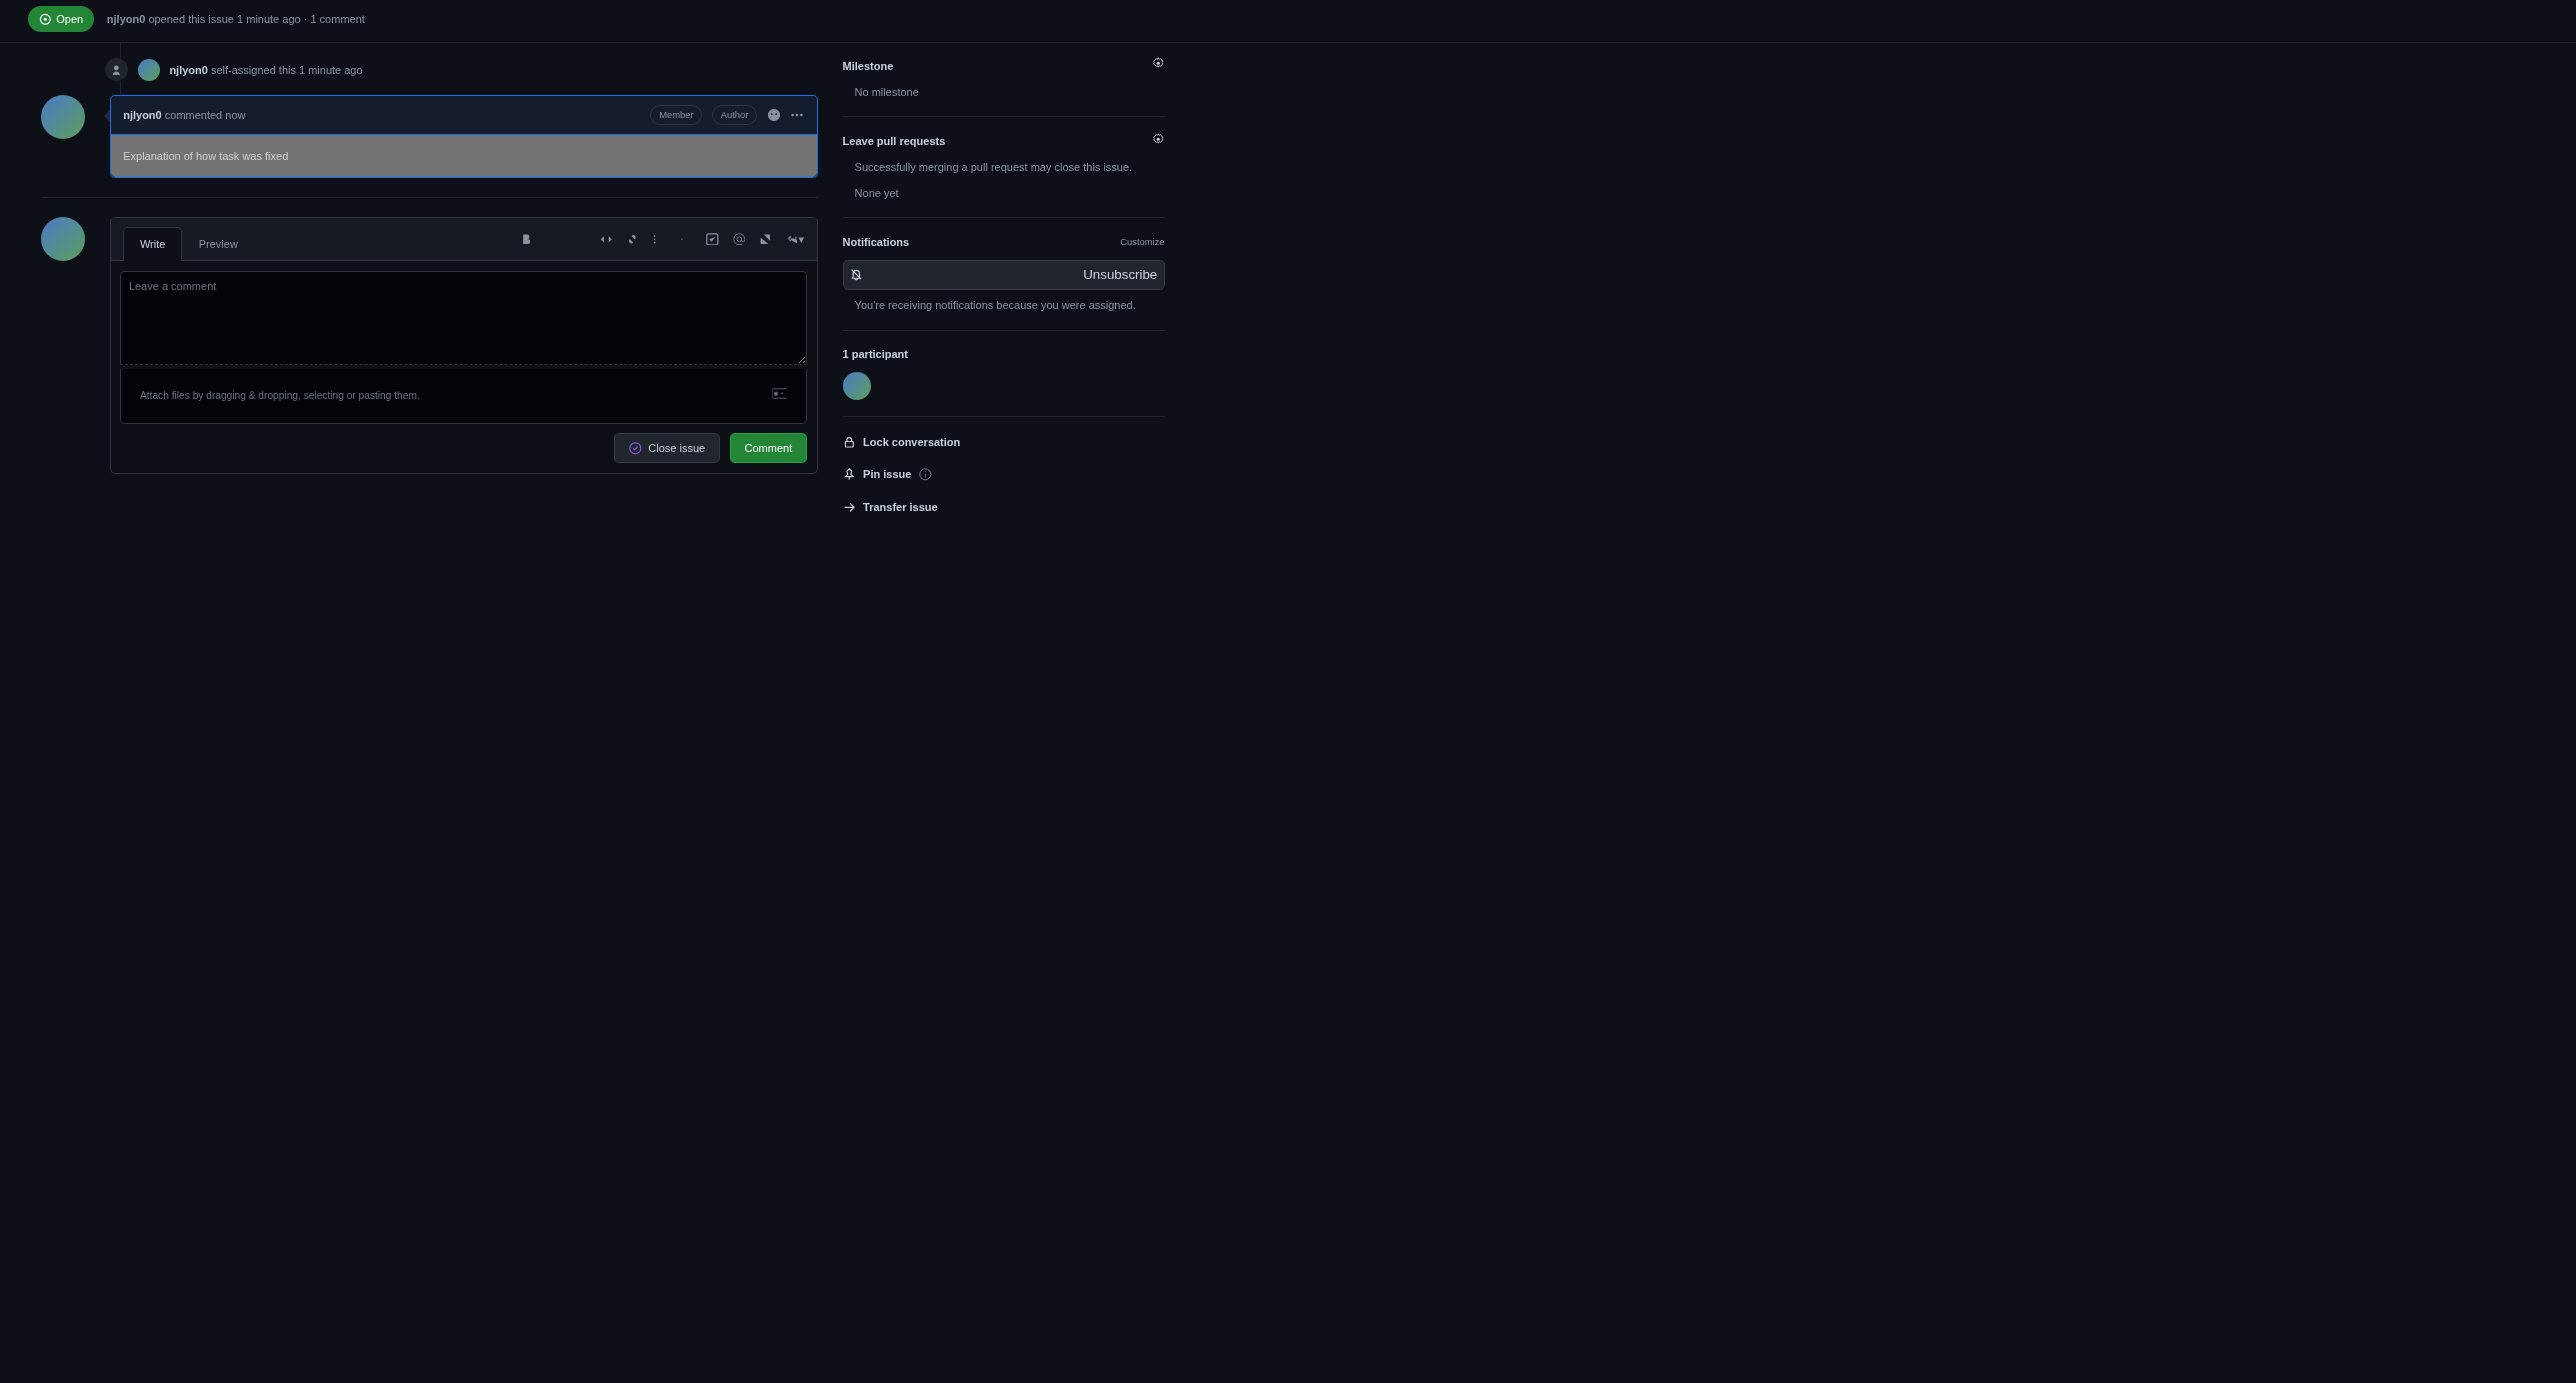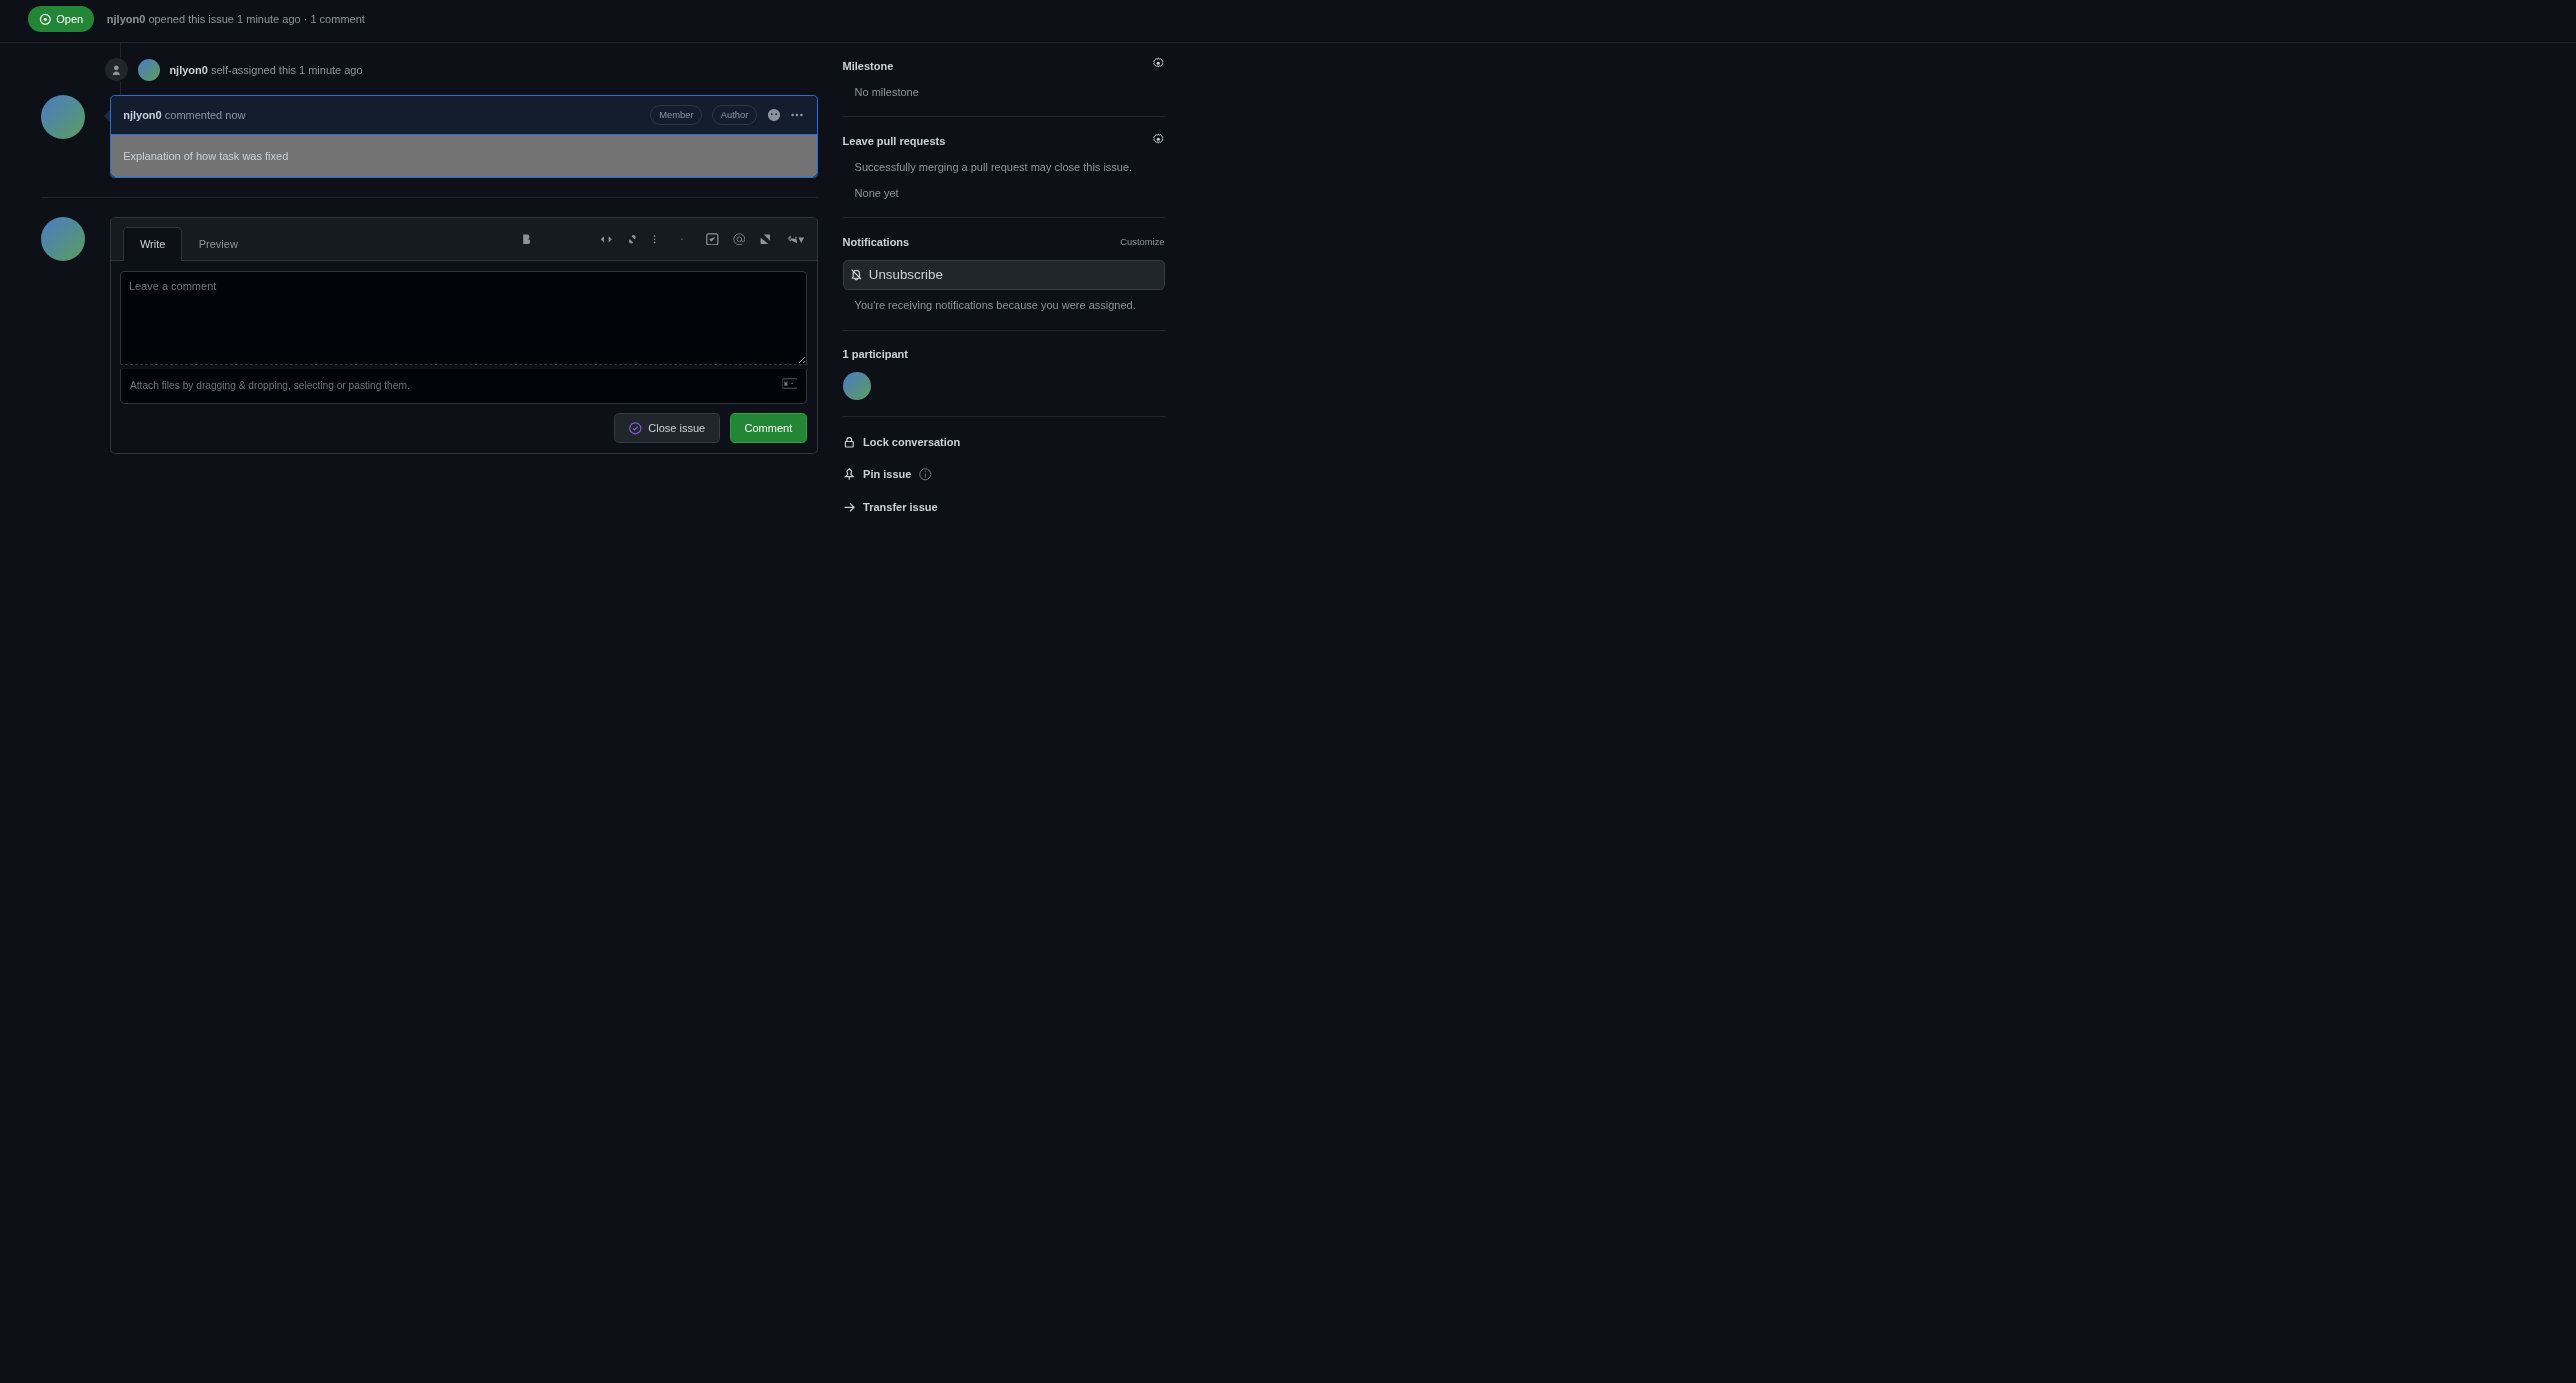--- a/index.html
+++ b/index.html
@@ -233,21 +233,21 @@
       font-family: inherit;
       font-size: 11px;
       resize: vertical;
       border-bottom: 0.8px dashed #30363d;
     }
     .comment-textarea::placeholder {
       color: #6e7681;
     }
     .attach-bar {
       margin: -9.4px 9.4px 9.4px 9.4px;
-      padding: 9px;
+      padding: 19px;
       border: 0.8px solid #30363d;
       border-top: none;
       border-radius: 0 0 4.7px 4.7px;
       background: #010409;
       color: #6e7681;
       font-size: 10.2px;
       display: flex;
       justify-content: space-between;
       align-items: center;
     }
@@ -318,21 +318,21 @@
     }
     .unsubscribe-btn {
       width: 100%;
       padding: 6.3px;
       background: #21262d;
       border: 0.8px solid #363b42;
       border-radius: 4.7px;
       color: #c9d1d9;
       display: flex;
       align-items: center;
-      justify-content: flex-start;
+      justify-content: space-between;
       gap: 6.3px;
       cursor: pointer;
       margin-bottom: 7.9px;
     }
     .participant-avatar {
       width: 28px;
       height: 28px;
       border-radius: 50%;
       background: linear-gradient(135deg, #4a7bc8, #5c9e5c);
       margin-top: 9.4px;

